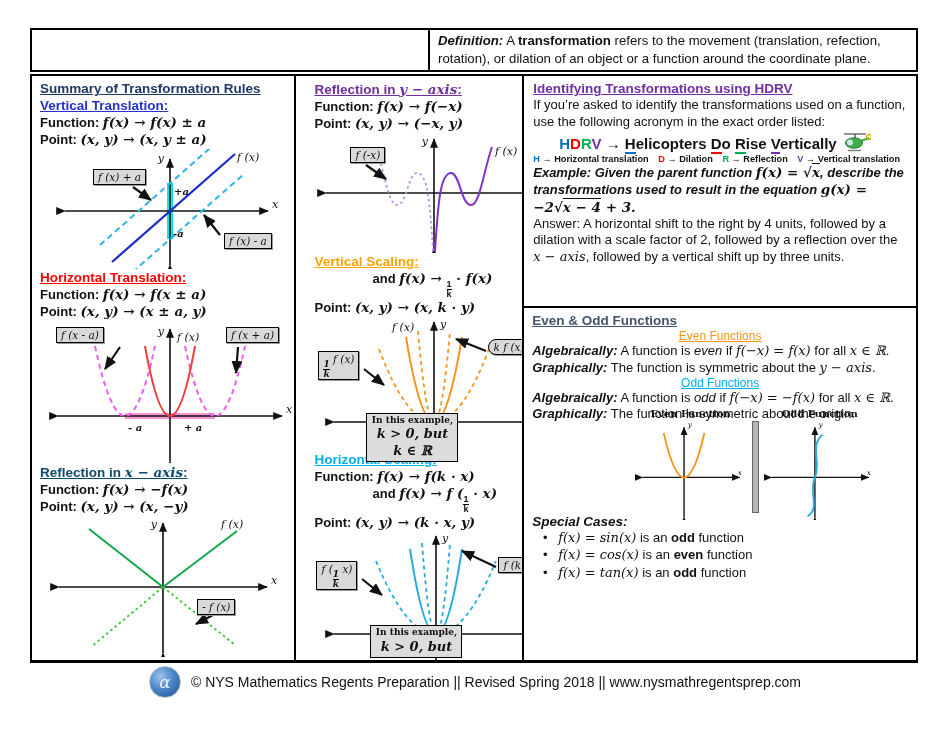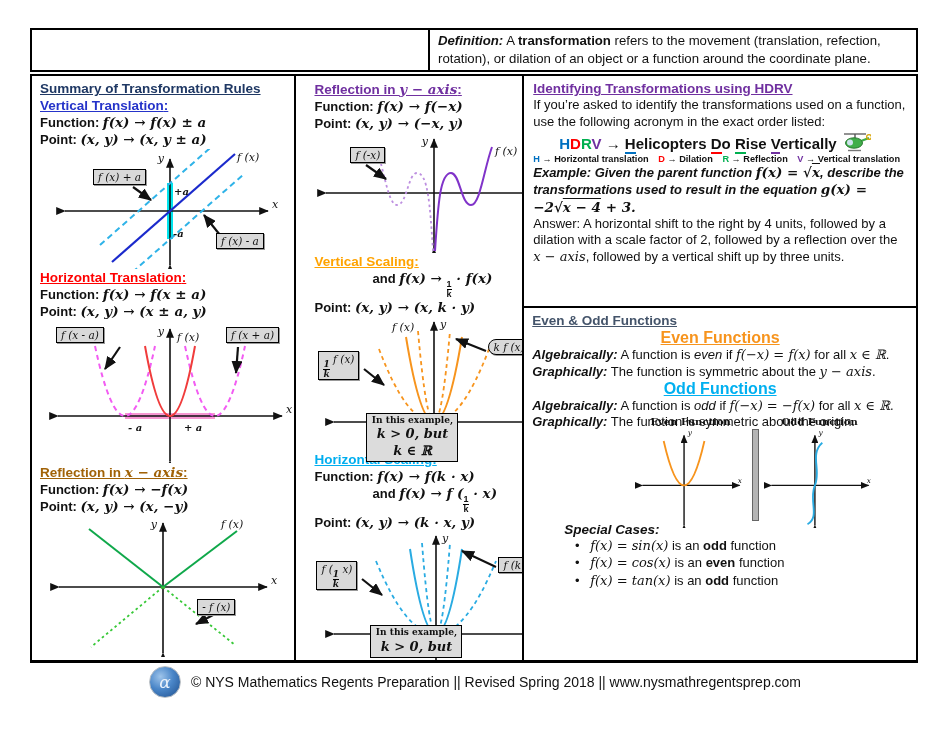--- a/index.html
+++ b/index.html
@@ -40,28 +40,28 @@
   .nbox { position:absolute; background:#DCDCDC; border:1px solid #000; font-family:"DejaVu Serif", serif; font-size:9px; font-weight:bold; text-align:center; line-height:1.3; padding:1px 3px; }
   .gt { font-family:"DejaVu Serif", serif; font-style:italic; font-size:11px; fill:#111; }
   .gts { font-family:"DejaVu Serif", serif; font-style:italic; font-size:10px; font-weight:bold; fill:#111; }
 
   
   .rtext { font-size:13px; line-height:1.26; }
   .acroline { font-size:15px; font-weight:bold; margin:1px 0 0 26px; white-space:nowrap; }
   .wfirst { border-bottom:2px solid; }
   .legend { font-size:9.2px; font-weight:bold; white-space:nowrap; margin-top:1px; }
   .legend .grp { margin-right:7px; }
-  .center-h { text-align:center; font-weight:bold; font-size:16px; text-decoration:underline; }
+  .center-h { text-align:center; font-weight:normal; font-size:12px; text-decoration:underline; }
   .mini-row { display:flex; justify-content:center; align-items:flex-start; gap:5px; margin-top:-15px; margin-left:70px; }
   .mini { display:flex; flex-direction:column; align-items:center; }
   .mini-label { font-family:"DejaVu Serif", serif; font-weight:bold; font-size:10px; line-height:12px;text-align:center; }
   .sep-bar { width:7px; height:92px; margin-top:13px; background:#B5B5B5; border:1px solid #666; }
   .sc-item { display:flex; font-size:13px; line-height:1.35; }
   .sc-item .bullet { width:26px; text-align:center; }
-  .special { margin-top:-6px;margin-left:32px; }
+  .special { margin-top:-6px; }
 
   
   .footer { position:absolute; left:0; top:666px; width:950px; display:flex; justify-content:center; align-items:center; gap:10px; font-size:14px; }
   .logo { width:32px; height:32px; border-radius:50%; background:radial-gradient(circle at 35% 32%, #9EC4EA 0%, #4A86C8 45%, #1E4E8C 100%); border:1px solid #B8BEC4; display:flex; align-items:center; justify-content:center; }
   .logo span { color:#EAF2FB; font-family:"DejaVu Serif", serif; font-style:italic; font-size:17px; line-height:1; }
 </style>
 </head>
 <body>
 
 <div class="page">
@@ -100,21 +100,21 @@
             <line x1="72" y1="113" x2="195" y2="5" stroke="#1B2ACC" stroke-width="2.2"></line>
             <line x1="93" y1="38" x2="111" y2="51" stroke="#111" stroke-width="2.2" marker-end="url(#ab)"></line>
             <line x1="180" y1="86" x2="164" y2="66" stroke="#111" stroke-width="2.2" marker-end="url(#ab)"></line>
             <text class="gts" x="134" y="46">+a</text>
             <text class="gts" x="133" y="88">-a</text>
             <text class="gt" x="197" y="12">f (x)</text>
             <text class="gt" x="124" y="13" text-anchor="end">y</text>
             <text class="gt" x="232" y="59">x</text>
           </svg>
           <div class="gbox" style="left:28px;top:20px;margin-left:25px;">f (x) + a</div>
-          <div class="gbox" style="left:176px;top:84px;">f (x) - a</div>
+          <div class="gbox" style="left:184px;top:84px;">f (x) - a</div>
         </div>
       </div>
 
       <div>
         <div class="sec-h" style="color: rgb(255, 0, 0);"><span>Horizontal Translation</span><span>:</span></div>
         <div class="fl"><span class="lbl">Function:</span> <span class="math">f(x) → f(x ± a)</span></div>
         <div class="fl"><span class="lbl">Point:</span> <span class="math">(x, y) → (x ± a, y)</span></div>
         <div class="graph" style="width:260px;height:142px;">
           <svg width="260" height="142" viewBox="0 0 260 142">
             <rect x="85" y="92" width="90" height="6" fill="#F797D2"></rect>
@@ -130,21 +130,21 @@
             <text class="gt" x="137" y="20">f (x)</text>
             <text class="gt" x="124" y="14" text-anchor="end">y</text>
             <text class="gt" x="246" y="92">x</text>
           </svg>
           <div class="gbox" style="left:16px;top:6px;">f (x - a)</div>
           <div class="gbox" style="left:186px;top:6px;">f (x + a)</div>
         </div>
       </div>
 
       <div>
-        <div class="sec-h" style="color: #a16207;"><span>Reflection in </span><span class="hm">x − axis</span><span>:</span></div>
+        <div class="sec-h" style="color: #0c4a6e;"><span>Reflection in </span><span class="hm">x − axis</span><span>:</span></div>
         <div class="fl"><span class="lbl">Function:</span> <span class="math">f(x) → −f(x)</span></div>
         <div class="fl"><span class="lbl">Point:</span> <span class="math">(x, y) → (x, −y)</span></div>
         <div class="graph" style="width:240px;height:142px;">
           <svg width="240" height="142" viewBox="0 0 240 142">
             <line x1="16" y1="72" x2="224" y2="72" stroke="#111" stroke-width="1.6" marker-start="url(#ab)" marker-end="url(#ab)"></line>
             <line x1="120" y1="138" x2="120" y2="8" stroke="#111" stroke-width="1.6" marker-start="url(#ab)" marker-end="url(#ab)"></line>
             <line x1="120" y1="72" x2="46" y2="14" stroke="#0FA84A" stroke-width="2"></line>
             <line x1="120" y1="72" x2="194" y2="16" stroke="#0FA84A" stroke-width="2"></line>
             <line x1="120" y1="72" x2="48" y2="132" stroke="#37C837" stroke-width="1.8" stroke-dasharray="2.5,3"></line>
             <line x1="120" y1="72" x2="192" y2="130" stroke="#37C837" stroke-width="1.8" stroke-dasharray="2.5,3"></line>

